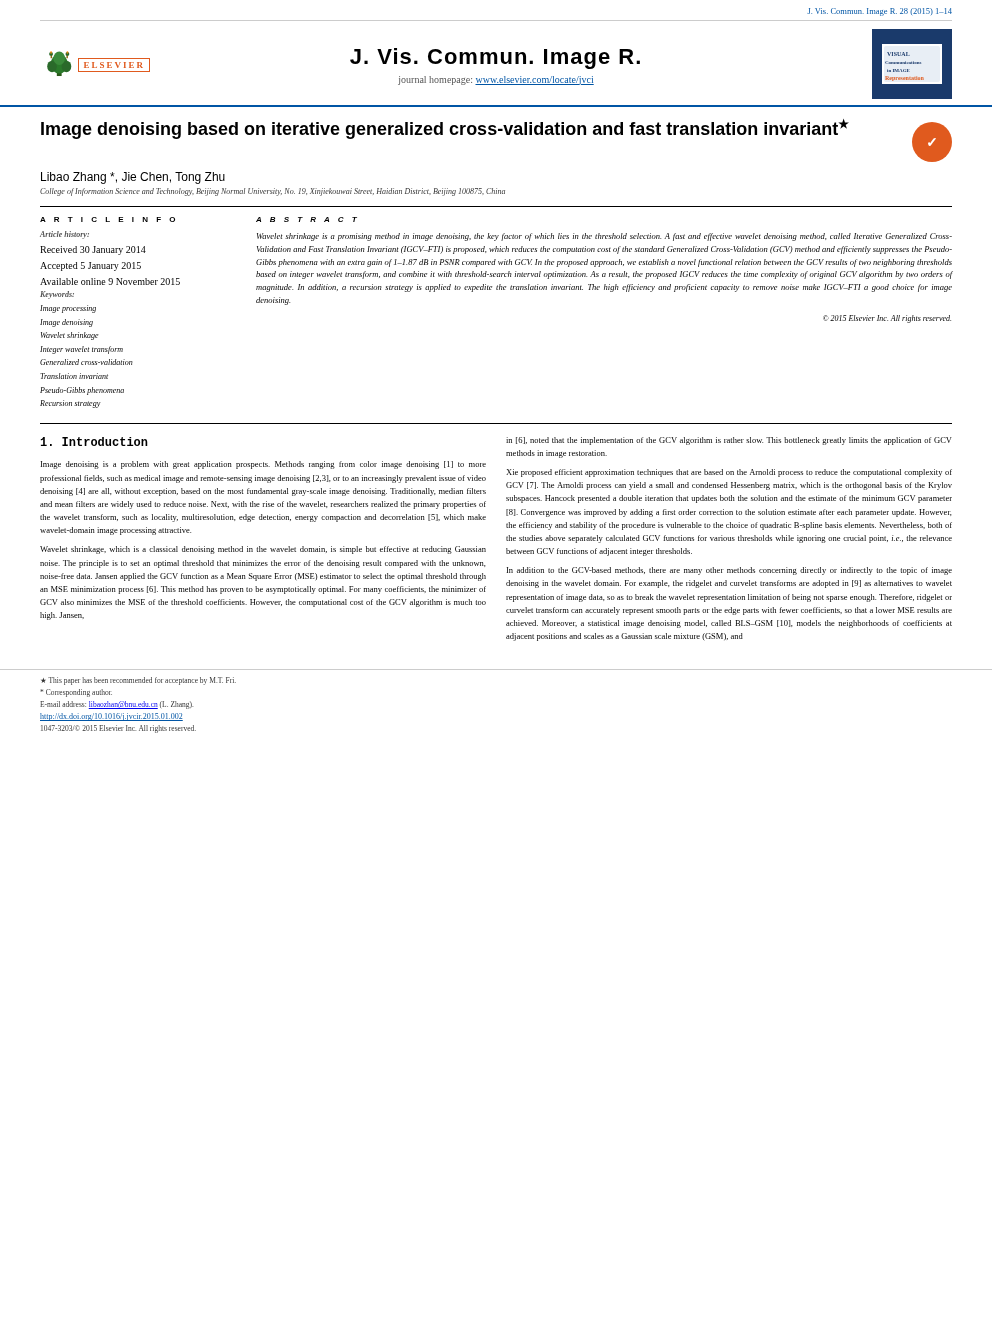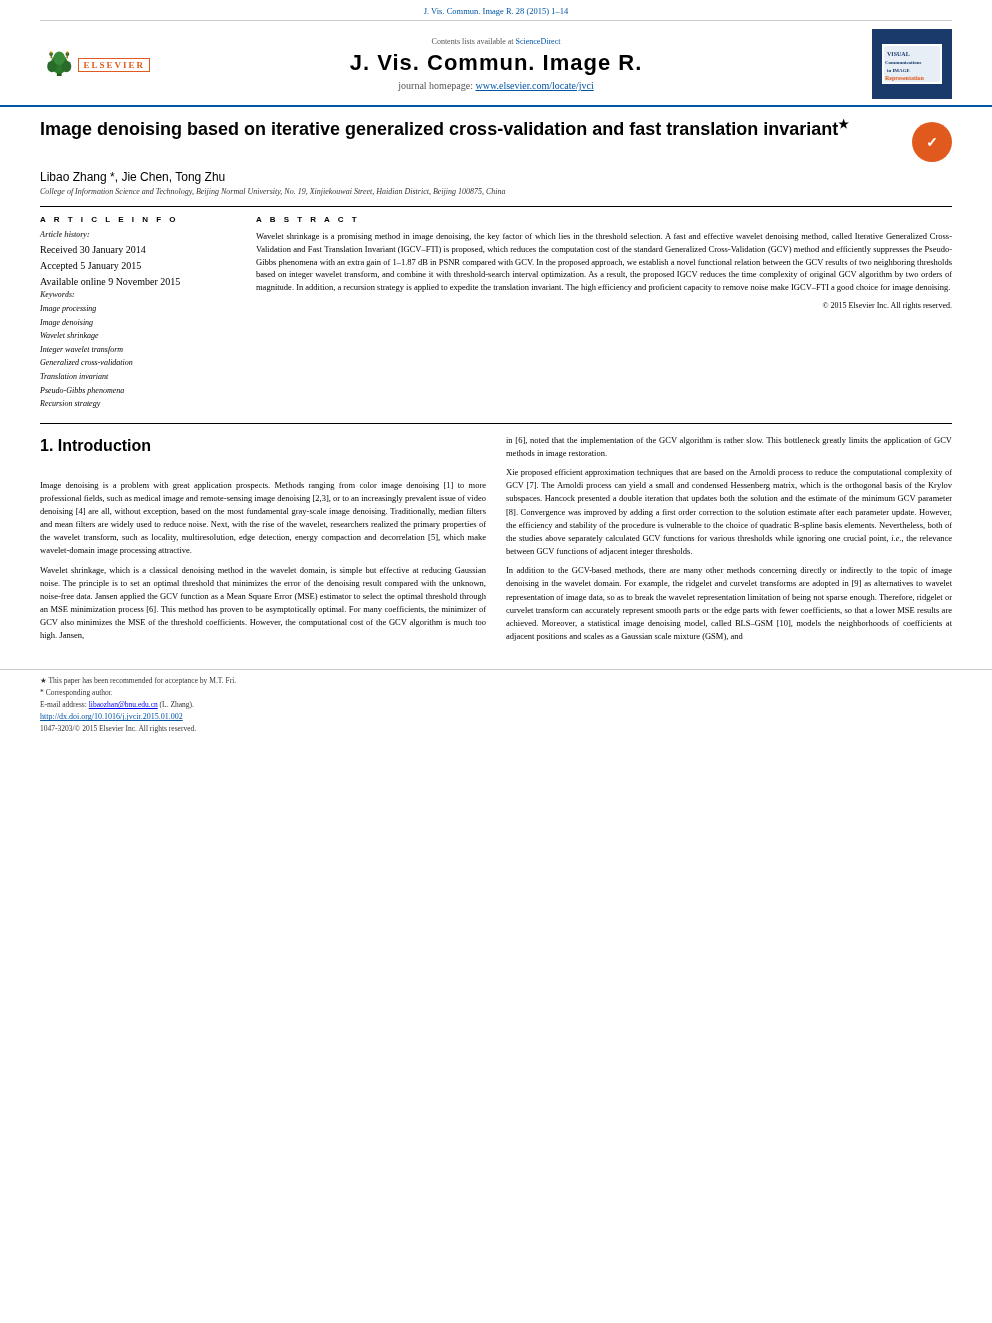--- a/index.html
+++ b/index.html
@@ -7,21 +7,21 @@
       background: #fff;
       font-family: 'Times New Roman', Times, serif;
       font-size: 9.5px;
       color: #000;
       width: 992px;
       min-height: 1323px;
     }
 
     
     .journal-top-bar {
-      text-align: center;
+      text-align: right;
       padding: 6px 0 4px;
       font-size: 8.5px;
       color: #0055a5;
       border-bottom: 1px solid #ccc;
       margin: 0 40px;
     }
 
     
     .page-header {
       display: flex;
@@ -155,20 +155,21 @@
       border-top: 1px solid #000;
       padding-top: 8px;
       margin-bottom: 12px;
     }
     .article-info {
       width: 200px;
       flex-shrink: 0;
     }
     .abstract-section {
       flex: 1;
+      font-style: italic;
     }
 
     .section-heading {
       font-size: 8px;
       font-family: Arial, sans-serif;
       letter-spacing: 3px;
       font-weight: bold;
       color: #000;
       margin-bottom: 6px;
       text-transform: uppercase;
@@ -216,24 +217,24 @@
       gap: 20px;
     }
     .body-col {
       flex: 1;
       font-size: 8.5px;
       line-height: 1.55;
       text-align: justify;
     }
 
     .intro-heading {
-      font-size: 16px;
-      font-weight: bold;
-      font-family: Liberation Sans, sans-serif;
-      margin-bottom: 20px;
+      font-size: 12px;
+      font-weight: bold;
+      font-family: Liberation Mono, monospace;
+      margin-bottom: 6px;
     }
 
     .body-para {
       margin-bottom: 6px;
       font-size: 8.5px;
       line-height: 1.55;
       text-align: justify;
     }
 
     
@@ -276,24 +277,20 @@
         <circle cx="57" cy="9" r="4" fill="#2a6a2a"></circle>
 
         <ellipse cx="23" cy="6" rx="2" ry="3" fill="#ff8800" opacity="0.7"></ellipse>
         <ellipse cx="57" cy="6" rx="2" ry="3" fill="#ff8800" opacity="0.7"></ellipse>
       </svg>
       <div class="elsevier-label">ELSEVIER</div>
     </div>
   </div>
 
   <div class="header-center">
-    <div class="contents-available">
-      <span>Contents lists available at</span>
-      <a href="#">ScienceDirect</a>
-    </div>
     <div class="journal-title-main">J. Vis. Commun. Image R.</div>
     <div class="journal-homepage">
       <span>journal homepage: </span>
       <a href="#">www.elsevier.com/locate/jvci</a>
     </div>
   </div>
 
   <div class="header-right">
     <div class="journal-badge">
       <svg width="60" height="40" viewBox="0 0 60 40" xmlns="http://www.w3.org/2000/svg">

